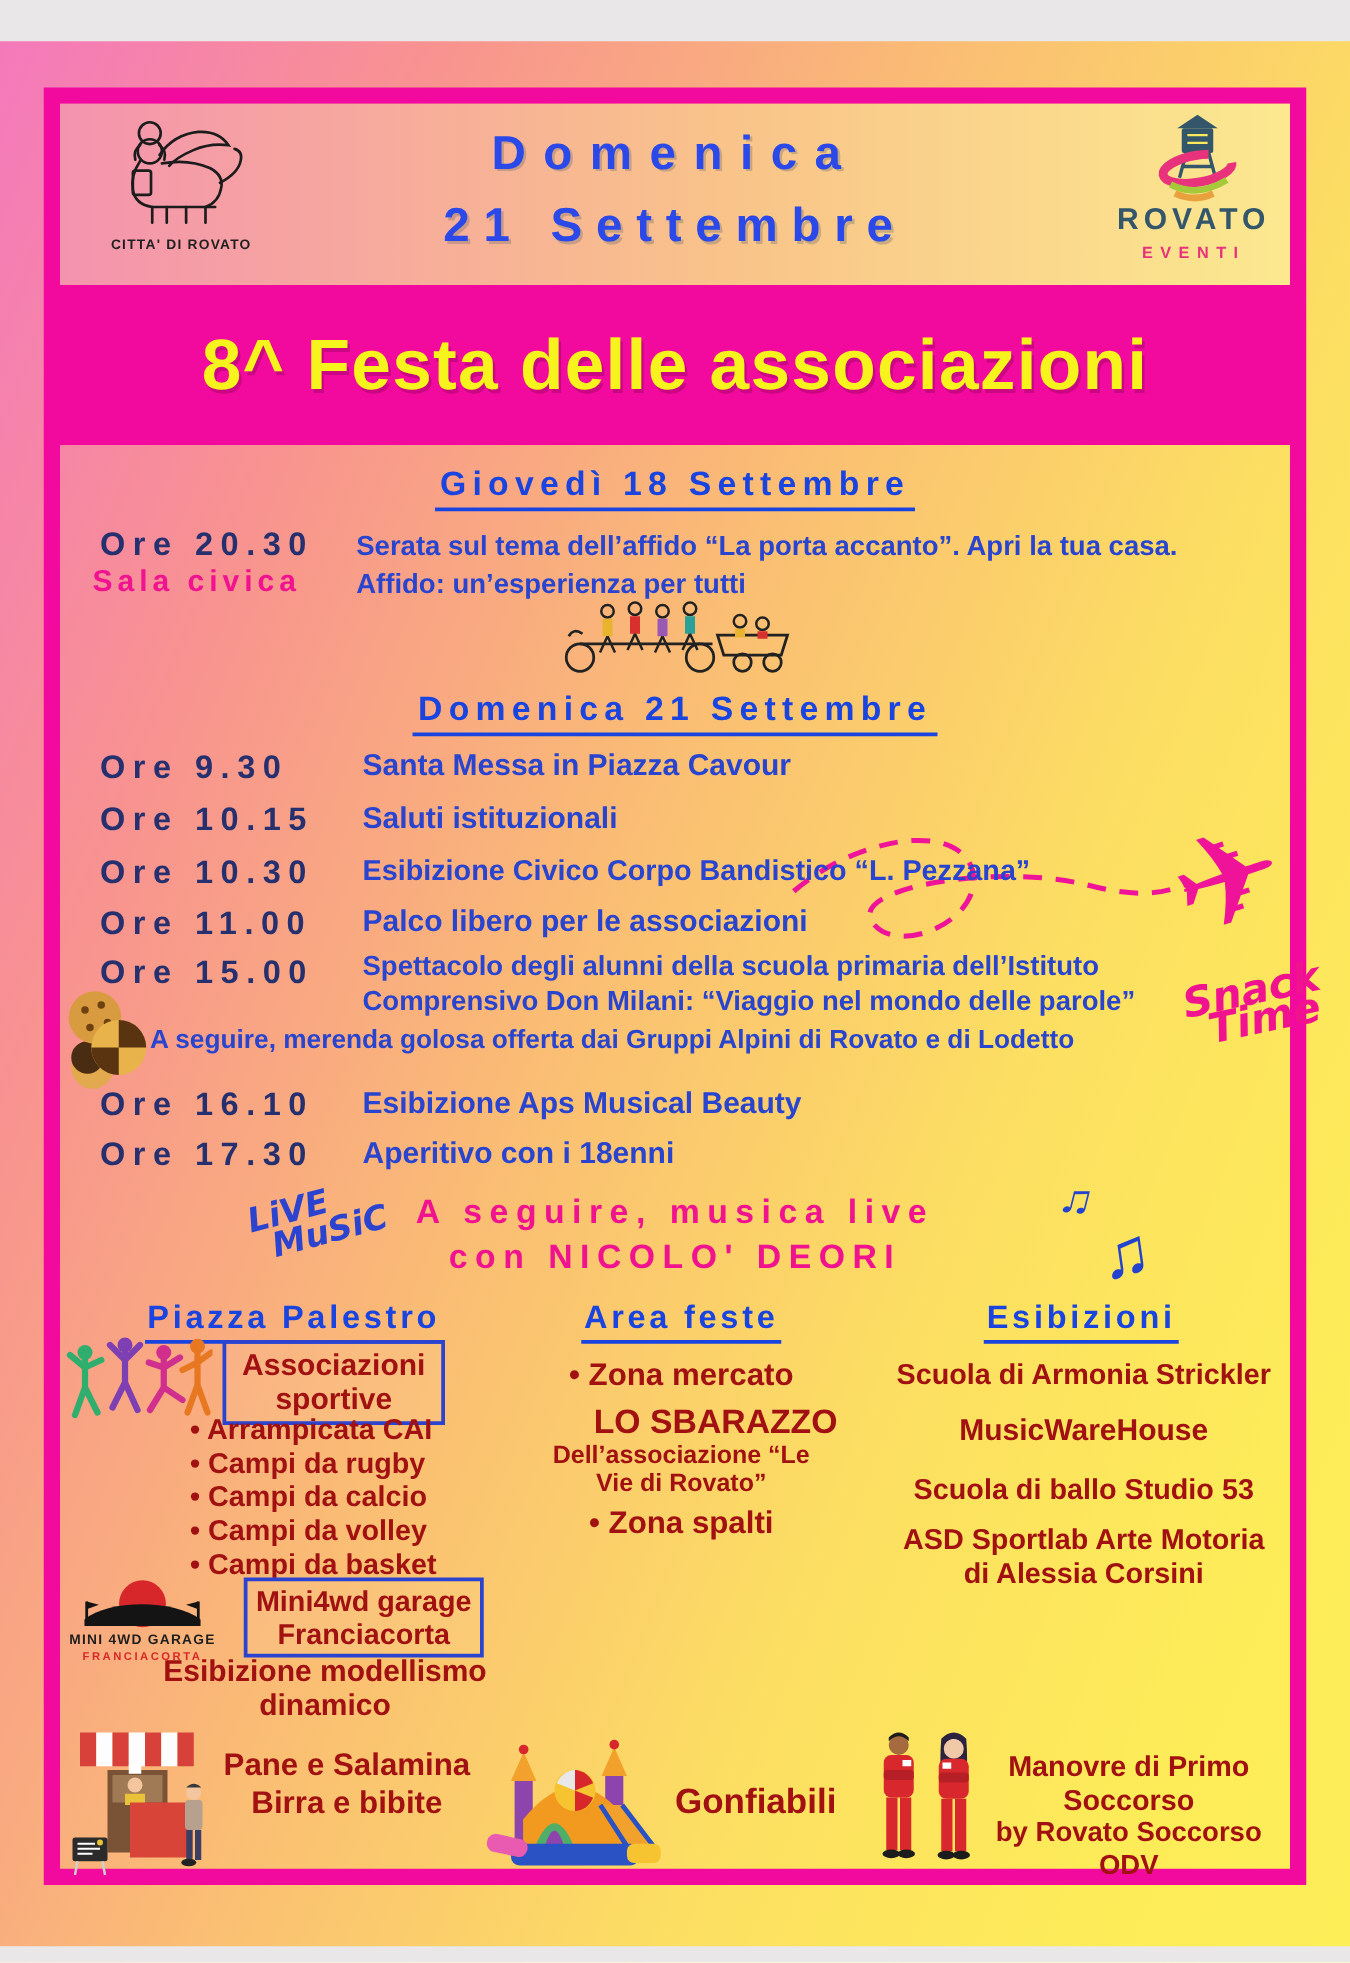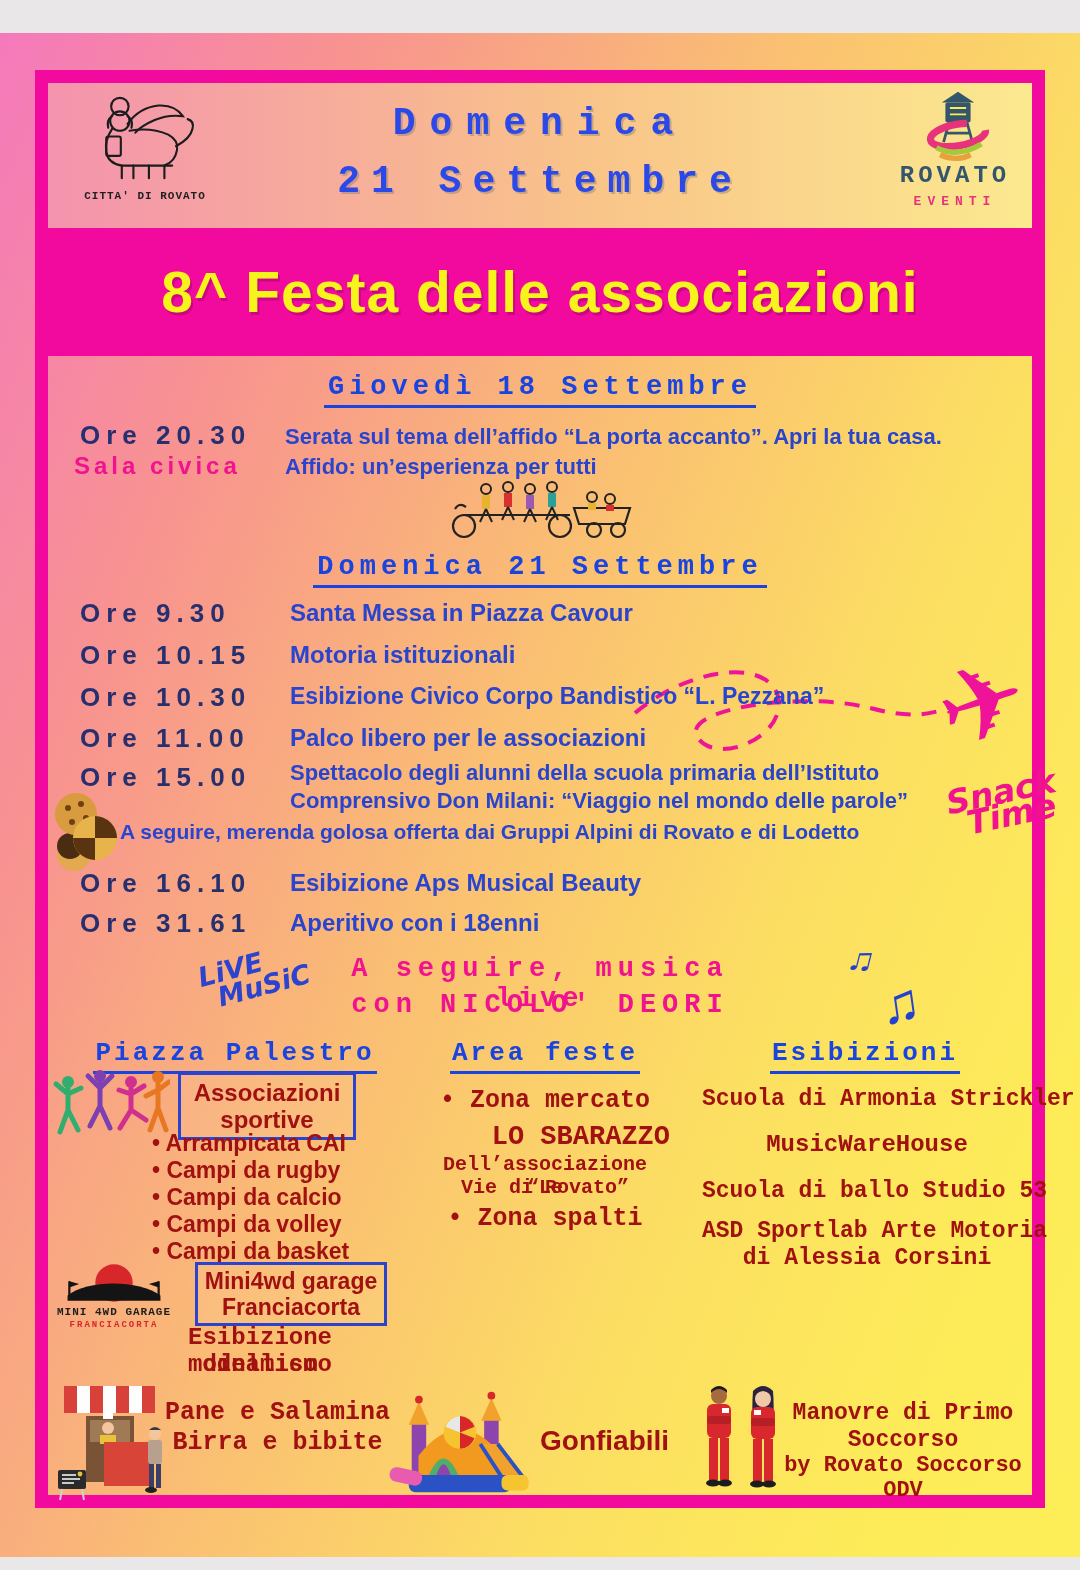--- a/index.html
+++ b/index.html
@@ -7,21 +7,21 @@
     position:relative;width:1080px;height:1570px;overflow:hidden;
     font-family:"Liberation Sans","DejaVu Sans",sans-serif;
     background:linear-gradient(112deg,#f478bd 0%,#f8948f 22%,#fabd74 45%,#fcdf62 68%,#fdec58 88%,#fdee58 100%);
   }
   .strip{position:absolute;left:0;width:1080px;background:#e9e7e8;}
   .frame{position:absolute;left:35px;top:70px;width:1010px;height:1438px;
     border:13px solid #f20a9e;box-sizing:border-box;z-index:1;}
   .abs{position:absolute;z-index:2;}
   .b{font-weight:bold;}
   .nw{white-space:nowrap;}
-  .ctr{text-align:center;font-family:Liberation Mono, monospace;}
+  .ctr{text-align:center;}
   .t-blue{color:#2944ce;}
   .t-pink{color:#f0128f;}
   .t-red{color:#a21111;}
   .headband{
     position:absolute;left:48px;top:83px;width:984px;height:145px;z-index:2;
     background:linear-gradient(90deg,#f493ae,#f9c489 55%,#fbe98f);
   }
   .titleband{
     position:absolute;left:48px;top:228px;width:984px;height:128px;z-index:2;
     background:#f20a9e;display:flex;align-items:center;justify-content:center;
@@ -144,21 +144,21 @@
 
   <svg class="abs" style="left:630px;top:648px;" width="400" height="128" viewBox="0 0 400 128">
     <path d="M5 65 C 55 22, 135 8, 148 48 C 158 88, 88 118, 68 90 C 48 62, 168 42, 240 60 C 278 70, 300 68, 322 58" fill="none" stroke="#ef1399" stroke-width="4" stroke-dasharray="15 11"></path>
     <text x="312" y="92" font-size="104" fill="#ef1399" font-family="DejaVu Sans" transform="rotate(-18 352 66)">✈</text>
   </svg>
 
   <div class="abs time" style="left:80px;top:598px;">Ore 9.30</div>
   <div class="abs desc" style="left:290px;top:599px;font-size:24px;">Santa Messa in Piazza Cavour</div>
 
   <div class="abs time" style="left:80px;top:640px;">Ore 10.15</div>
-  <div class="abs desc" style="left:290px;top:641px;font-size:24px;">Motoria istituzionali</div>
+  <div class="abs desc" style="left:290px;top:641px;font-size:24px;">Saluti istituzionali</div>
 
   <div class="abs time" style="left:80px;top:682px;">Ore 10.30</div>
   <div class="abs desc" style="left:290px;top:683px;font-size:23px;">Esibizione Civico Corpo Bandistico “L. Pezzana”</div>
 
   <div class="abs time" style="left:80px;top:723px;">Ore 11.00</div>
   <div class="abs desc" style="left:290px;top:724px;font-size:24px;text-align:right;">Palco libero per le associazioni</div>
 
   <div class="abs time" style="left:80px;top:762px;">Ore 15.00</div>
   <div class="abs desc" style="left:290px;top:760px;">Spettacolo degli alunni della scuola primaria dell’Istituto</div>
   <div class="abs desc" style="left:290px;top:788px;">Comprensivo Don Milani: “Viaggio nel mondo delle parole”</div>
@@ -177,21 +177,21 @@
   </svg>
   <div class="abs b t-blue nw" style="left:120px;top:820px;font-size:21px;">A seguire, merenda golosa offerta dai Gruppi Alpini di Rovato e di Lodetto</div>
   <div class="abs snack" style="left:948px;top:778px;">
     <div>Snack</div>
     <div style="margin-left:16px;margin-top:-4px;">Time</div>
   </div>
 
   <div class="abs time" style="left:80px;top:868px;">Ore 16.10</div>
   <div class="abs desc" style="left:290px;top:869px;font-size:24px;">Esibizione Aps Musical Beauty</div>
 
-  <div class="abs time" style="left:80px;top:908px;">Ore 31.61</div>
+  <div class="abs time" style="left:80px;top:908px;">Ore 17.30</div>
   <div class="abs desc" style="left:290px;top:909px;font-size:24px;">Aperitivo con i 18enni</div>
 
   <div class="abs doodle" style="left:200px;top:952px;">
     <div>LiVE</div>
     <div style="margin-left:14px;">MuSiC</div>
   </div>
   <div class="abs ctr b t-pink" style="left:300px;top:954px;width:480px;font-size:27px;letter-spacing:6px;">A seguire, musica live</div>
   <div class="abs ctr b t-pink" style="left:300px;top:990px;width:480px;font-size:27px;letter-spacing:6px;">con NICOLO' DEORI</div>
   <div class="abs notes" style="left:848px;top:938px;font-size:36px;transform:rotate(14deg);">♫</div>
   <div class="abs notes" style="left:880px;top:972px;font-size:54px;transform:rotate(-8deg);">♫</div>

